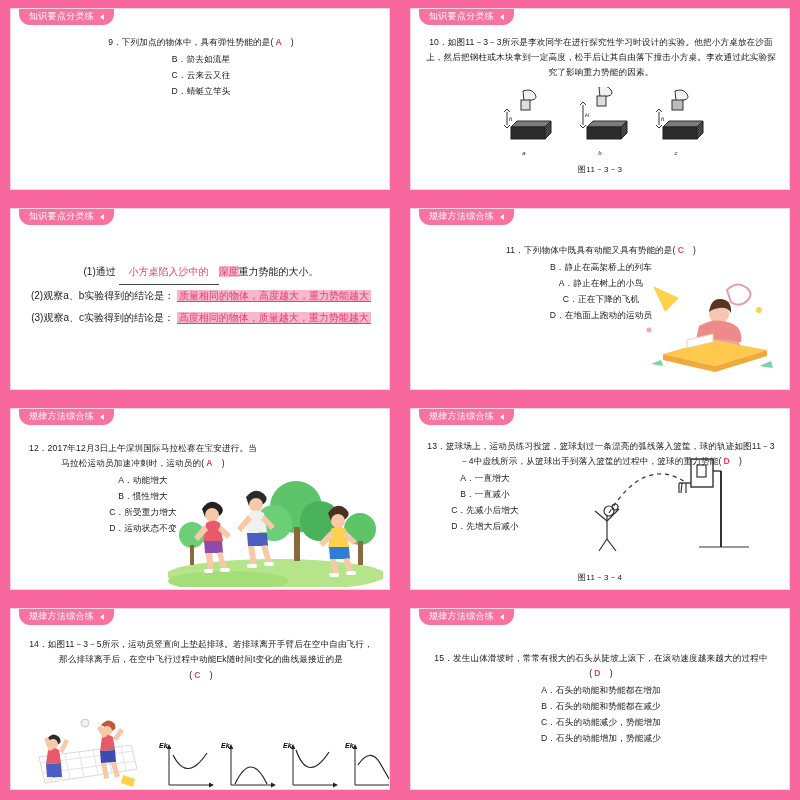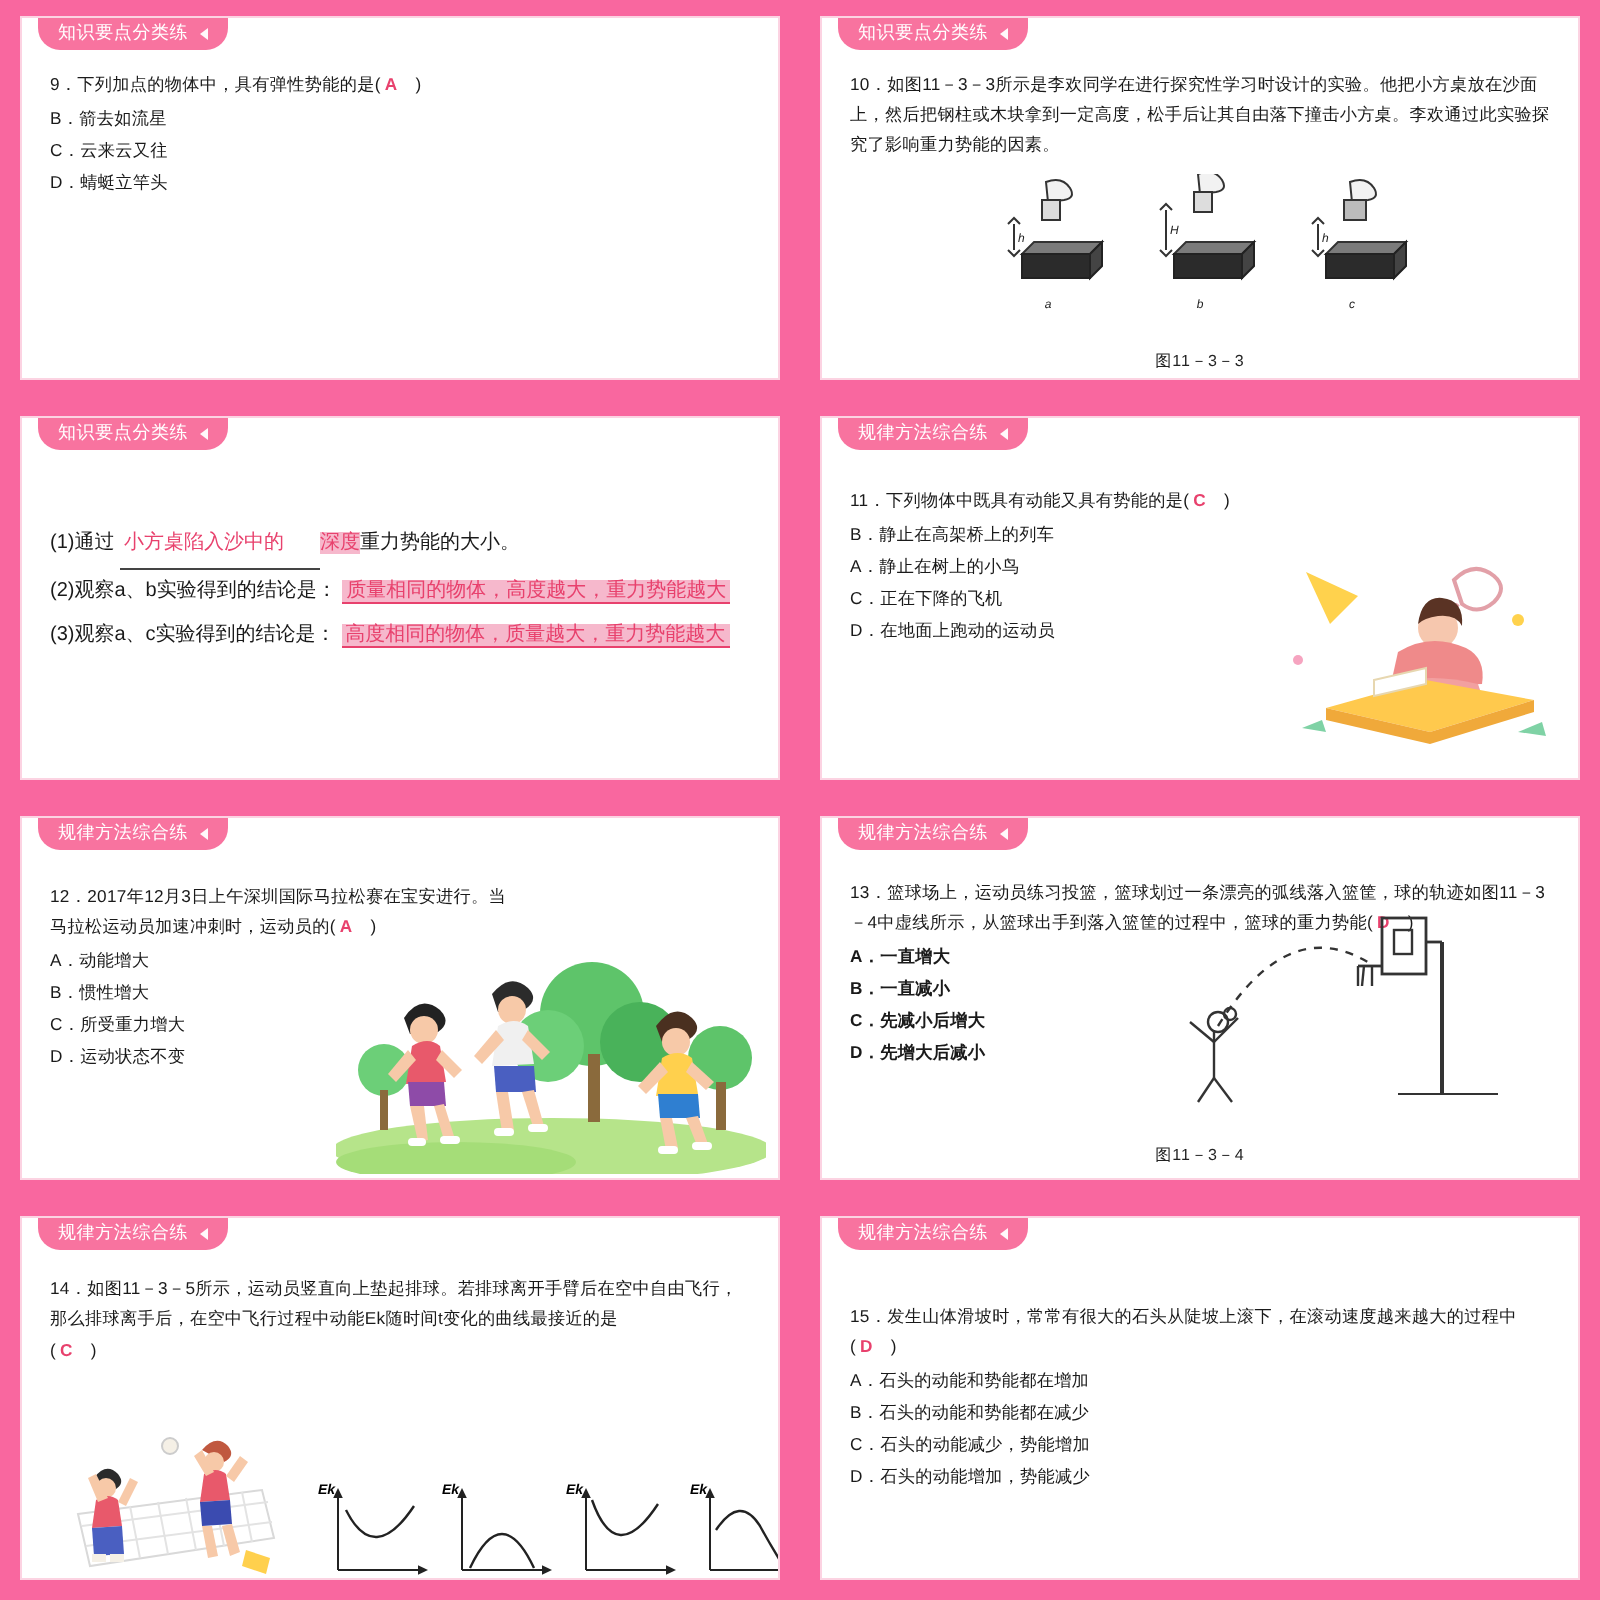--- a/index.html
+++ b/index.html
@@ -56,20 +56,21 @@
     border-bottom:3px solid transparent;
     border-right:4px solid #ffffff;
     opacity:.95;
   }
 
   .body{
     position:absolute;
     left:0;right:0;top:20px;bottom:0;
     padding:6px 12px 4px 14px;
     box-sizing:border-box;
+    text-align:center;
   }
   .q{
     font-size:8.6px;
     color:#1a1a1a;
     line-height:1.75;
     letter-spacing:.15px;
   }
   .q .stem{display:block;text-indent:0;}
   .ans{color:#e8416d;font-weight:bold;padding:0 9px 0 2px;}
   .opt{display:block;margin-top:1px;}
@@ -84,21 +85,21 @@
     padding:0 2px;
   }
   .hl{background:#f6b8cc;color:#e8416d;}
   .blank{
     display:inline-block;min-width:96px;
     border-bottom:1px solid #444;
   }
 
   
   .figcap{
-    text-align:center;font-size:8px;color:#222;margin-top:19px;
+    text-align:center;font-size:8px;color:#222;margin-top:8px;
     letter-spacing:.5px;
   }
   .fig-row{display:flex;justify-content:center;align-items:flex-end;gap:14px;}
   .sandset{display:flex;flex-direction:column;align-items:center;}
   .sandlbl{font-size:6px;font-style:italic;color:#222;margin-top:1px;}
 
   .s10fig{position:absolute;left:0;right:0;top:78px;}
   .s13fig{position:absolute;right:20px;top:38px;width:190px;height:105px;}
   .s13cap{position:absolute;left:0;right:0;bottom:6px;text-align:center;font-size:8px;color:#222;letter-spacing:.5px;}
 
@@ -348,21 +349,21 @@
     <div class="card">
       <div class="tag">
         <span class="tag-text">规律方法综合练</span>
         <span class="tag-mark"></span>
       </div>
       <div class="body" style="top:24px;">
         <div class="q">
           <span class="stem">
             <span>13．篮球场上，运动员练习投篮，篮球划过一条漂亮的弧线落入篮筐，球的轨迹如图11－3－4中虚线所示，从篮球出手到落入篮筐的过程中，篮球的重力势能(</span><span class="ans">D</span><span>)</span>
           </span>
-          <div class="opts" style="width:120px;font-weight:bold;">
+          <div class="opts" style="width:120px;">
             <span class="opt">A．一直增大</span>
             <span class="opt">B．一直减小</span>
             <span class="opt">C．先减小后增大</span>
             <span class="opt">D．先增大后减小</span>
           </div>
         </div>
       </div>
       <div class="s13fig">
         <svg width="190" height="105" viewBox="0 0 190 105">
           <path d="M30 66 q36 -58 78 -30" fill="none" stroke="#333" stroke-width="1.2" stroke-dasharray="4,4"></path>

